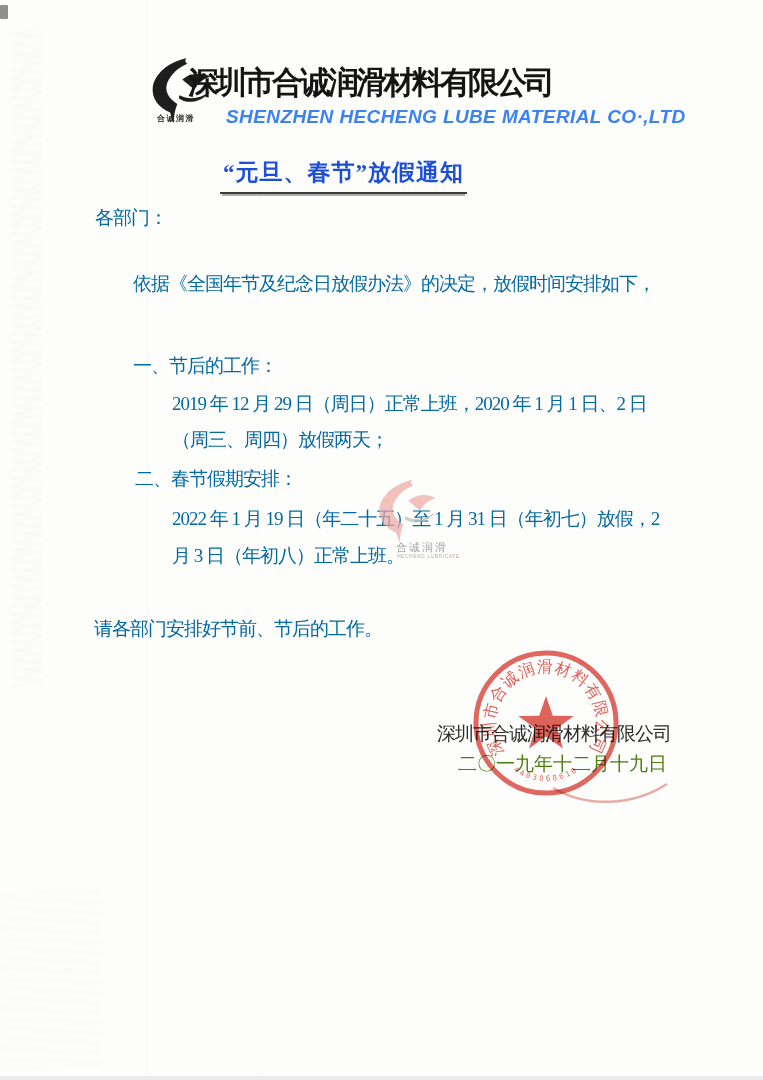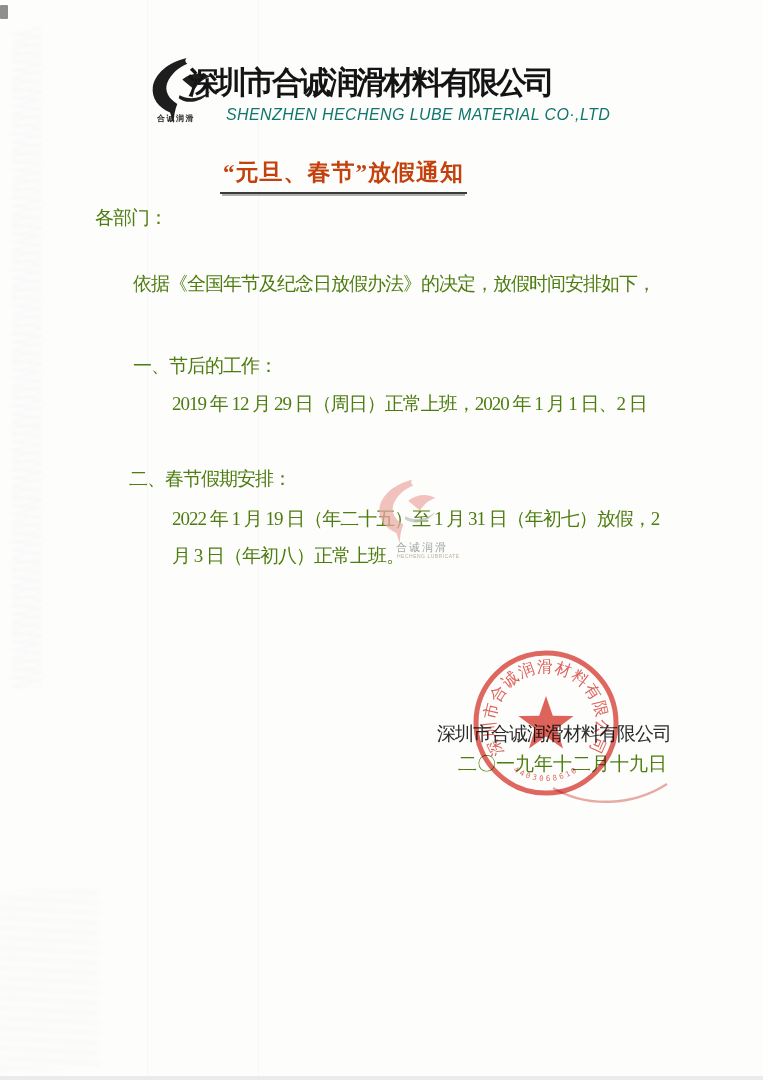--- a/index.html
+++ b/index.html
@@ -19,25 +19,25 @@
   .noise-blob{position:absolute;left:0;top:890px;width:100px;height:180px;opacity:.05;
     background:repeating-linear-gradient(3deg,#99a 0 4px,transparent 4px 10px);filter:blur(2px);}
   .streak{position:absolute;top:0;width:1px;height:1080px;background:rgba(70,70,80,.03);}
   .bottom-strip{position:absolute;left:0;bottom:0;width:763px;height:4px;background:#ebebeb;}
   
   .logo-wrap{position:absolute;left:138px;top:55px;width:80px;height:72px;}
   .logo-caption{position:absolute;left:157px;top:113px;font-family:"Liberation Sans","DejaVu Sans",sans-serif;
     font-size:8px;font-weight:bold;letter-spacing:1.5px;color:#222;}
   .company-cn{position:absolute;left:188px;top:62px;font-size:31px;font-weight:600;letter-spacing:-3px;color:#141414;white-space:nowrap;}
   .company-en{position:absolute;left:226px;top:106px;font-family:"Liberation Sans","DejaVu Sans",sans-serif;
-    font-size:16px;font-weight:normal;font-style:italic;letter-spacing:.4px;color:#0f766e;white-space:nowrap;}
-  .notice-title{position:absolute;left:220px;top:157px;font-size:23px;font-weight:bold;letter-spacing:1px;color:#c2410c;
+    font-size:19px;font-weight:bold;font-style:italic;letter-spacing:.4px;color:#3b82f6;white-space:nowrap;}
+  .notice-title{position:absolute;left:220px;top:157px;font-size:23px;font-weight:bold;letter-spacing:1px;color:#1d4ed8;
     padding:0 3px 4px 3px;border-bottom:2px solid #3b3b3b;box-shadow:0 4px 0 -2px rgba(80,80,80,.45);white-space:nowrap;}
   
-  .bodyline{position:absolute;font-size:19px;letter-spacing:-1px;color:#4d7c0f;white-space:nowrap;}
+  .bodyline{position:absolute;font-size:19px;letter-spacing:-1px;color:#0369a1;white-space:nowrap;}
   
   .wm-logo{position:absolute;left:369px;top:474px;width:70px;height:76px;opacity:.7;}
   .wm-cn{position:absolute;left:396px;top:540px;font-size:11px;letter-spacing:2px;color:#8f9894;opacity:.85;white-space:nowrap;}
   .wm-en{position:absolute;left:397px;top:553px;font-family:"Liberation Sans","DejaVu Sans",sans-serif;
     font-size:5px;letter-spacing:.5px;color:#b5a693;opacity:.9;white-space:nowrap;}
   
   .sig-company{position:absolute;left:437px;top:721px;font-size:19px;letter-spacing:-1px;color:#2b2b2b;white-space:nowrap;}
   .sig-date{position:absolute;left:458px;top:751px;font-size:19px;letter-spacing:0;color:#4d7c0f;white-space:nowrap;}
   
   .stamp{position:absolute;left:466px;top:643px;width:160px;height:160px;mix-blend-mode:multiply;opacity:.88;}
@@ -65,23 +65,25 @@
   <div class="logo-caption">合诚润滑</div>
   <div class="company-cn">深圳市合诚润滑材料有限公司</div>
   <div class="company-en">SHENZHEN HECHENG LUBE MATERIAL CO·,LTD</div>
 
   <div class="notice-title">“元旦、春节”放假通知</div>
 
   <div class="bodyline" style="left:95px;top:205px">各部门：</div>
   <div class="bodyline" style="left:133px;top:271px">依据《全国年节及纪念日放假办法》的决定，放假时间安排如下，</div>
   <div class="bodyline" style="left:133px;top:353px">一、节后的工作：</div>
   <div class="bodyline" style="left:172px;top:391px">2019 年 12 月 29 日（周日）正常上班，2020 年 1 月 1 日、2 日</div>
-  <div class="bodyline" style="left:129px;top:466px">二、春节假期安排：</div>
+  <div class="bodyline" style="left:172px;top:427px">（周三、周四）放假两天；</div>
+  <div class="bodyline" style="left:135px;top:466px">二、春节假期安排：</div>
   <div class="bodyline" style="left:172px;top:506px">2022 年 1 月 19 日（年二十五）至 1 月 31 日（年初七）放假，2</div>
   <div class="bodyline" style="left:172px;top:543px">月 3 日（年初八）正常上班。</div>
+  <div class="bodyline" style="left:94px;top:616px">请各部门安排好节前、节后的工作。</div>
 
   <div class="wm-logo">
     <svg width="70" height="76" viewBox="0 0 100 100" aria-hidden="true">
       <path d="M62,4 C36,10 18,26 15,44 C13,60 23,73 39,80 L44,95 C44,84 46,76 49,68 C37,61 31,50 35,39 C40,26 51,17 63,12 C59,9 60,6 62,4 Z" fill="#edaaa3"></path>
       <path d="M56,34 C68,25 82,23 95,30 C86,33 78,39 73,48 C67,43 60,38 56,34 Z" fill="#edaaa3"></path>
       <path d="M52,56 C66,63 81,61 95,50 C84,66 62,69 51,60 Z" fill="#b9bdb9"></path>
     </svg>
   </div>
   <div class="wm-cn">合诚润滑</div>
   <div class="wm-en">HECHENG LUBRICATE</div>

